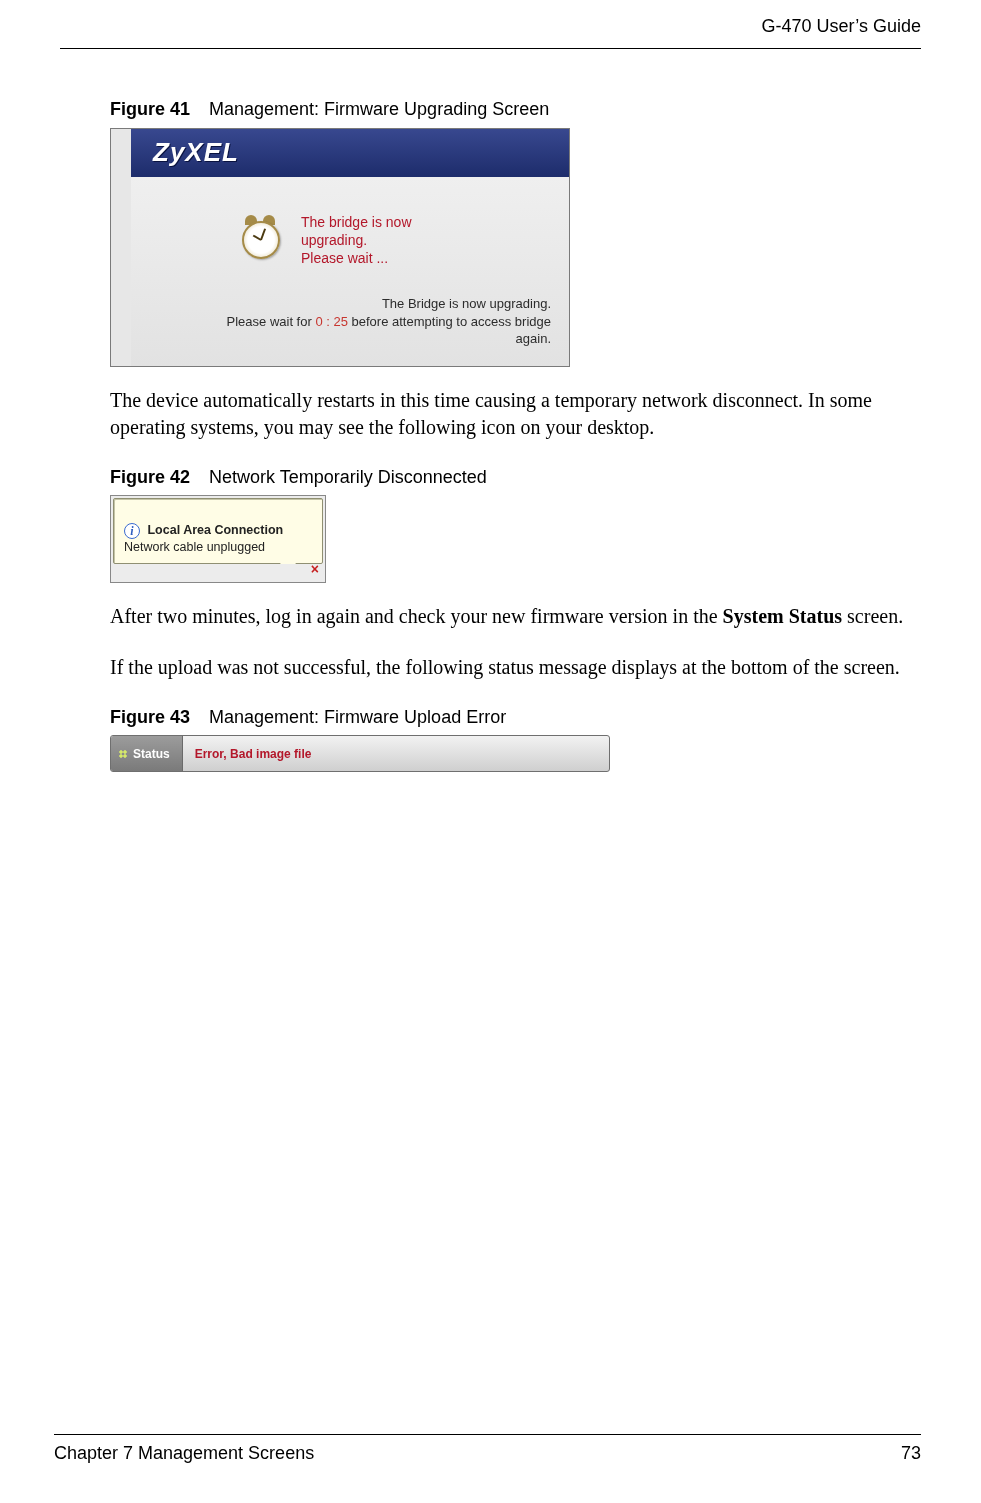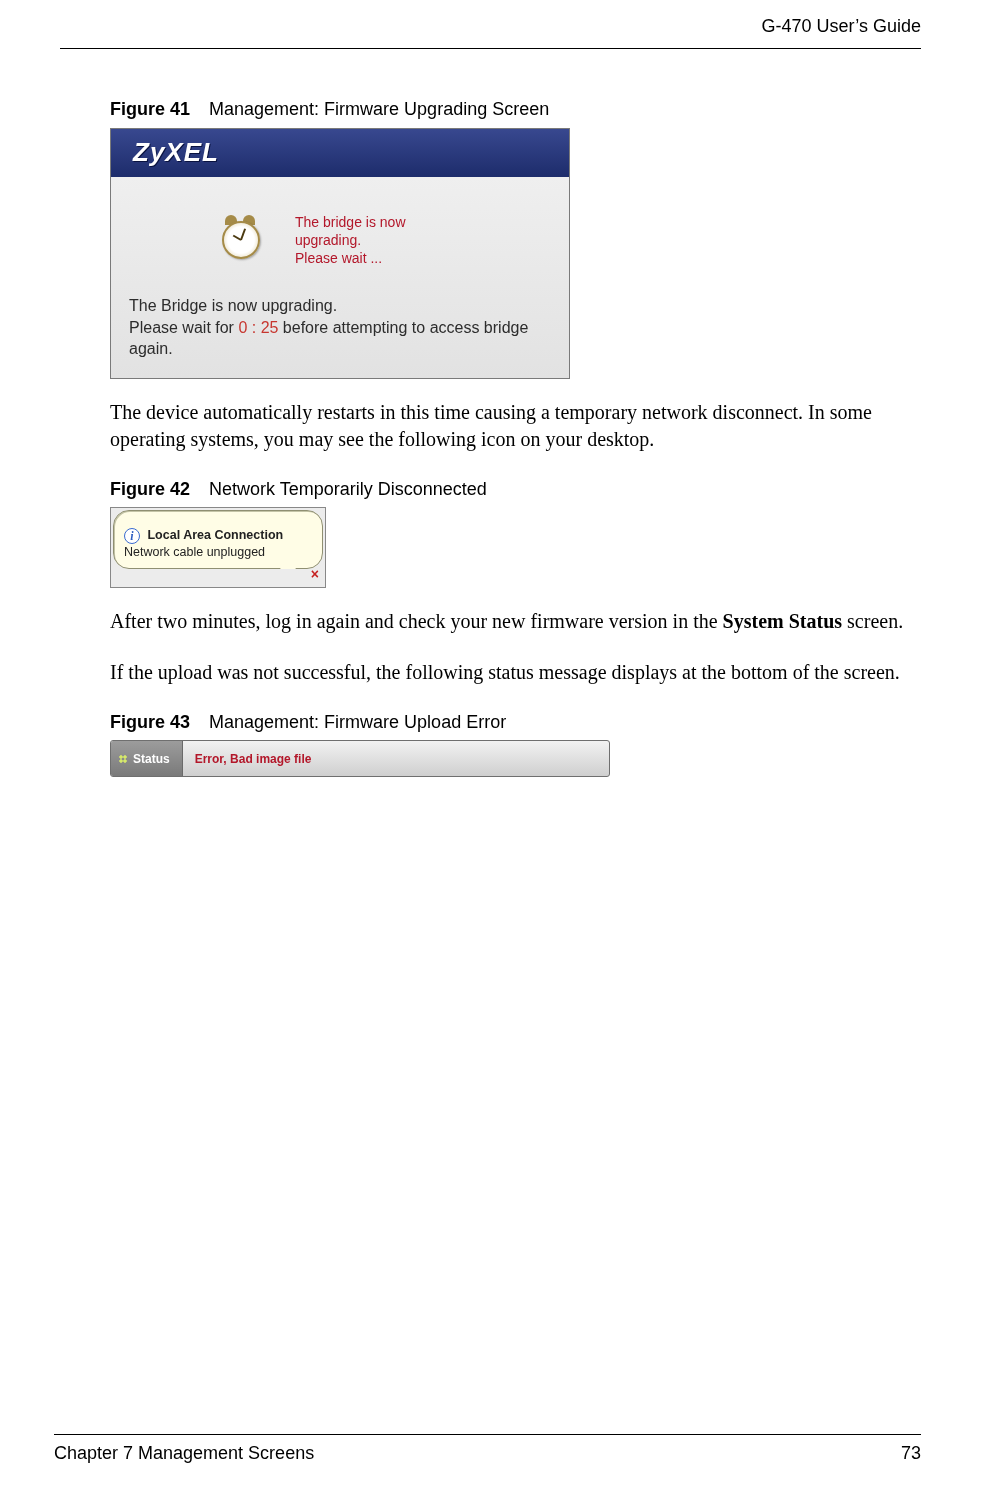--- a/index.html
+++ b/index.html
@@ -45,20 +45,21 @@
     margin-bottom: 24px;
   }
   .bold-inline { font-weight: bold; }
 
   
   .fig41 {
     width: 460px;
     border: 1px solid #7a7a7a;
     background: #e7e7e7;
     margin-bottom: 20px;
+    padding-left: 20px;
   }
   .fig41-banner {
     height: 48px;
     background: linear-gradient(#38488f, #1d2c6b);
     display: flex;
     align-items: center;
     padding-left: 22px;
   }
   .zyxel {
     font-family: Arial, Helvetica, sans-serif;
@@ -69,21 +70,21 @@
     letter-spacing: 1px;
     text-shadow: 1px 1px 0 #0a1340;
   }
   .fig41-body {
     padding: 36px 18px 18px 18px;
     background: linear-gradient(#efefef, #e2e2e2);
   }
   .fig41-top {
     display: flex;
     align-items: center;
-    gap: 32px;
+    gap: 18px;
     padding-left: 90px;
   }
   .clock-icon {
     width: 44px; height: 44px; position: relative; flex-shrink:0;
   }
   .clock-face {
     width: 38px; height: 38px; border-radius: 50%;
     background: radial-gradient(#fff 55%, #d8c89a);
     border: 2px solid #a58b48;
     position: absolute; left: 3px; top: 3px;
@@ -101,43 +102,43 @@
   }
   .clock-bells span{ width:12px;height:10px;border-radius:6px 6px 0 0;background:#a58b48;display:block;}
   .fig41-redtext {
     font-family: Verdana, Geneva, sans-serif;
     color: #b3172a;
     font-size: 14px;
     line-height: 1.3;
   }
   .fig41-small {
     font-family: Verdana, Geneva, sans-serif;
-    font-size: 16px;
+    font-size: 13px;
     color: #2c2c2c;
-    text-align: left;
+    text-align: right;
     margin-top: 28px;
     line-height: 1.35;
   }
   .fig41-small .wait-time { color: #c7362f; font-weight: normal; }
 
   
   .fig42 {
     width: 216px;
     border: 1px solid #888;
     background: #ececec;
     margin-top: 6px;
     margin-bottom: 20px;
     padding: 2px;
   }
   .balloon {
     position: relative;
     background: #fffde6;
     border: 1px solid #8f8f72;
-    border-radius: 16px;
-    padding: 16px 10px 7px 10px;
+    border-radius: 2px;
+    padding: 23px 10px 7px 10px;
     font-family: Tahoma, Arial, sans-serif;
     font-size: 12.5px;
     color: #222;
     box-shadow: 1px 1px 0 #c4c4a7 inset;
   }
   .balloon .title { font-weight: bold; }
   .balloon .info-icon {
     display: inline-block;
     width: 16px; height: 16px; border-radius:50%;
     background:#fff; border:1px solid #3a6bcf;

